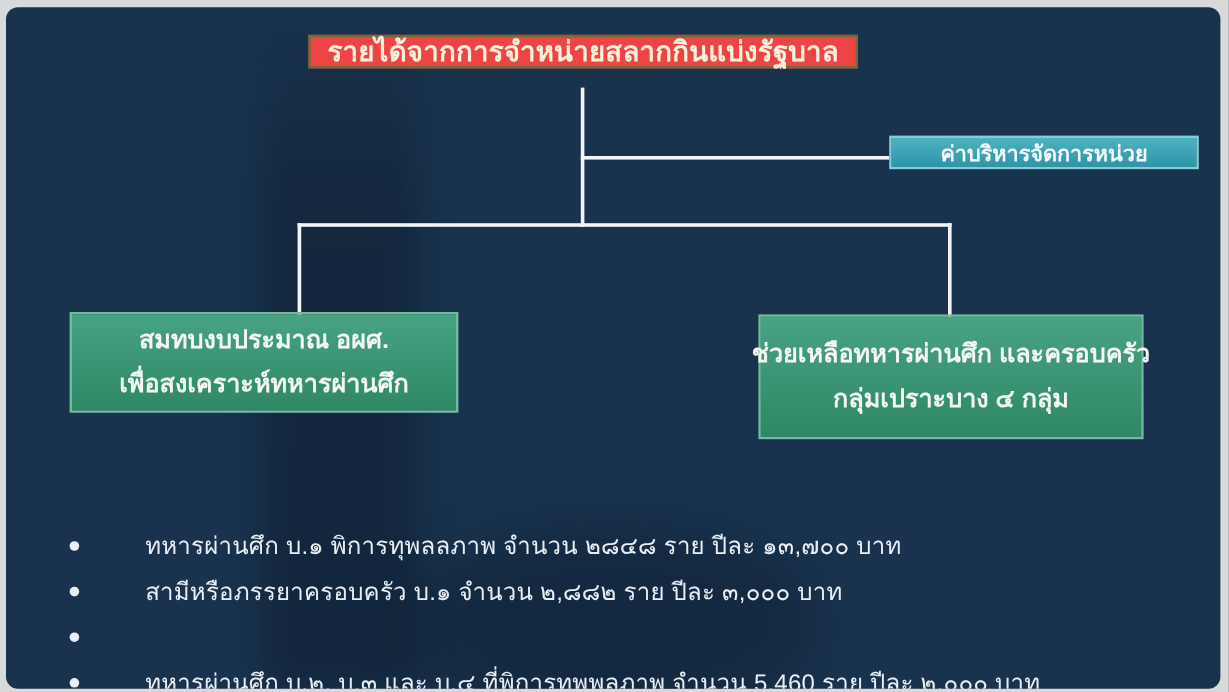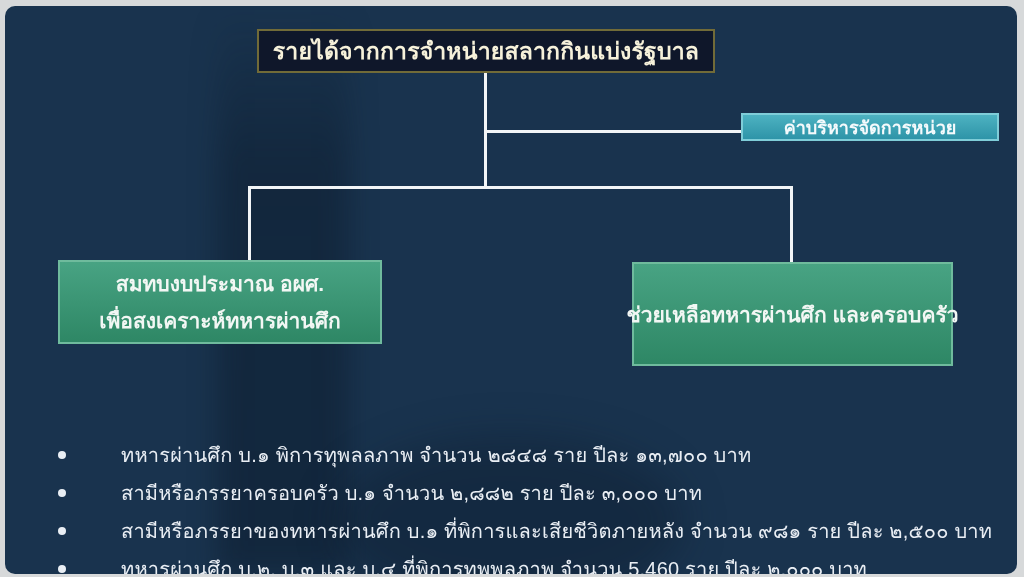--- a/index.html
+++ b/index.html
@@ -17,22 +17,22 @@
     position:absolute;left:212px;top:0;width:132px;height:100%;
     background:linear-gradient(180deg, rgba(10,23,38,0) 0%, rgba(10,23,38,0.40) 28%, rgba(10,23,38,0.42) 100%);
     filter:blur(14px);
   }
   .sil-base{
     position:absolute;left:330px;top:430px;width:350px;height:170px;
     background:rgba(10,23,38,0.32);border-radius:50%;filter:blur(20px);
   }
   .box{position:absolute;display:flex;flex-direction:column;align-items:center;justify-content:center;text-align:center;box-sizing:border-box;}
   .title-box{
-    left:252px;top:23px;width:458px;height:44px;
-    background:#0f172a;border:2px solid #716b38;
+    left:252px;top:23px;width:458px;height:28px;
+    background:#ef4444;border:2px solid #716b38;
     color:#f6f1da;font-size:23px;font-weight:600;letter-spacing:.2px;
   }
   .admin-box{
     left:736px;top:107px;width:258px;height:28px;
     background:linear-gradient(180deg,#4db2c1 0%,#2e94a8 100%);
     border:2px solid #7fcdd8;color:#f4fafc;font-size:18px;font-weight:600;
   }
   .green-box{
     background:linear-gradient(180deg,#48a383 0%,#2e8765 100%);
     border:2px solid #6fbb9d;color:#f2f7f4;font-weight:600;
@@ -73,34 +73,34 @@
     <span>ค่าบริหารจัดการหน่วย</span>
   </div>
 
   <div class="box green-box left-box">
     <span class="ln">สมทบงบประมาณ อผศ.</span>
     <span class="ln">เพื่อสงเคราะห์ทหารผ่านศึก</span>
   </div>
 
   <div class="box green-box right-box">
     <span class="ln">ช่วยเหลือทหารผ่านศึก และครอบครัว</span>
+    <span class="ln">กลุ่มเปราะบาง ๔ กลุ่ม</span>
   </div>
 
   <div class="bullets">
     <div class="bullet-row">
       <span class="dot"></span>
       <span class="bullet-text">ทหารผ่านศึก บ.๑ พิการทุพลลภาพ จำนวน ๒๘๔๘ ราย ปีละ ๑๓,๗๐๐ บาท</span>
     </div>
     <div class="bullet-row">
       <span class="dot"></span>
       <span class="bullet-text">สามีหรือภรรยาครอบครัว บ.๑ จำนวน ๒,๘๘๒ ราย ปีละ ๓,๐๐๐ บาท</span>
     </div>
     <div class="bullet-row">
       <span class="dot"></span>
-      <span class="bullet-text">สามีหรือภรรยาของทหารผ่านศึก บ.๑ ที่พิการและเสียชีวิตภายหลัง จำนวน ๙๘๑ ราย ปีละ ๒,๕๐๐ บาท</span>
     </div>
     <div class="bullet-row">
       <span class="dot"></span>
       <span class="bullet-text">ทหารผ่านศึก บ.๒, บ.๓ และ บ.๔ ที่พิการทุพพลภาพ จำนวน 5,460 ราย ปีละ ๒,๐๐๐ บาท</span>
     </div>
   </div>
 
 </div>
 
 </body></html>

